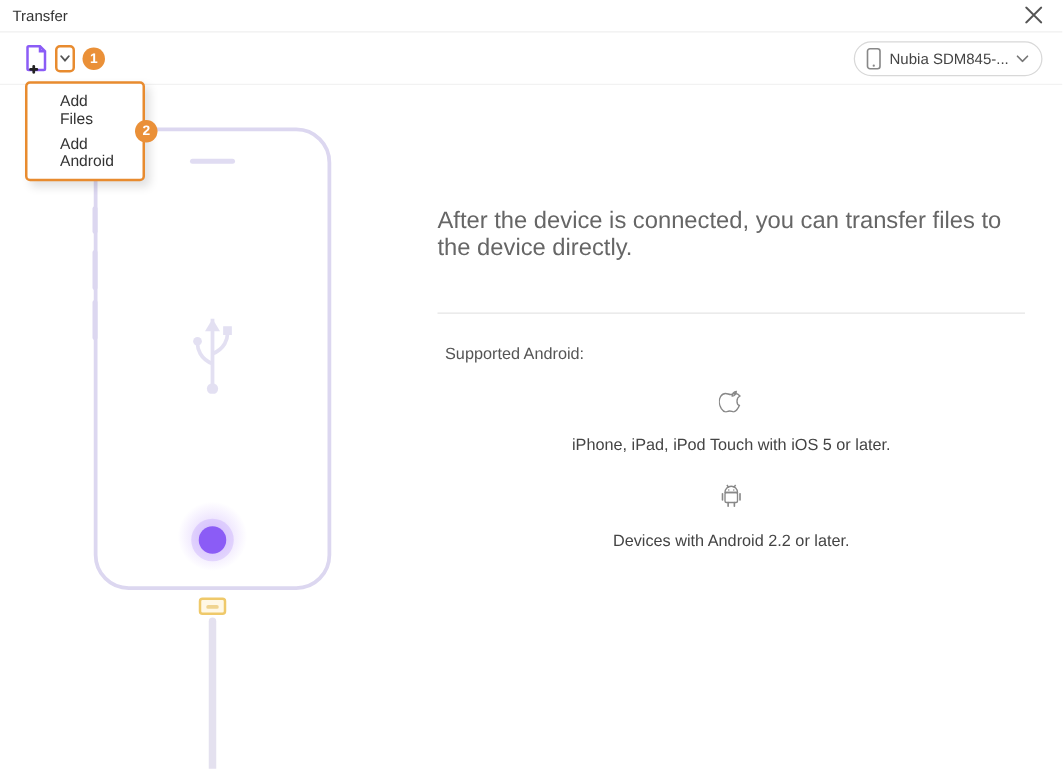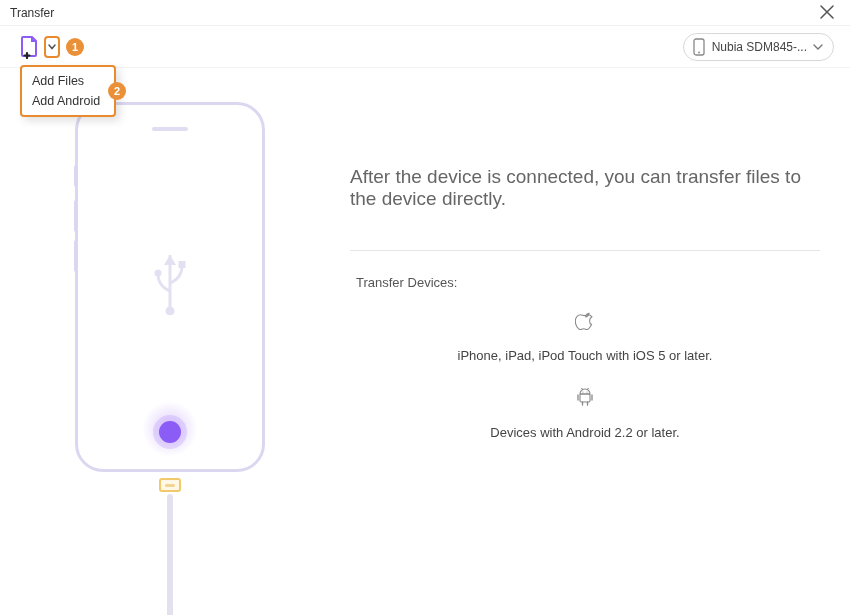--- a/index.html
+++ b/index.html
@@ -89,21 +89,21 @@
     border-radius: 4px;
     background: #fff;
     box-shadow: 4px 4px 8px rgba(0,0,0,0.12);
     padding: 4px 0;
     width: 96px;
     z-index: 10;
   }
   .dropdown-item {
     font-size: 12.5px;
     color: #333;
-    padding: 3px 10px;
+    padding: 3px 26px;
     cursor: pointer;
   }
   .dropdown .badge-2 {
     position: absolute;
     right: -12px;
     top: 50%;
     transform: translateY(-50%);
   }
   .device-select {
     display: flex;
@@ -328,21 +328,21 @@
       <div class="connector">
           <div class="connector-inner"></div>
         </div>
       <div class="cable"></div>
     </div>
   </div>
 
   <div class="info-col">
     <div class="connect-sub">After the device is connected, you can transfer files to the device directly.</div>
     <div class="divider"></div>
-    <div class="supported-title">Transfer Devices:</div>
+    <div class="supported-title">Supported Android:</div>
 
     <div class="dev-row">
       <span class="dev-icon">
         <svg width="20" height="22" viewBox="0 0 20 22">
           <path d="M14 5.2c-.8.05-1.8.55-2.4 1.2-.55.6-1 1.55-.85 2.45.9.07 1.85-.5 2.4-1.15.55-.65.95-1.6.85-2.5zM16.5 16.4c-.45 1-.65 1.45-1.25 2.35-.8 1.25-1.95 2.8-3.35 2.8-1.25.02-1.55-.8-3.25-.8-1.7 0-2.05.8-3.3.82-1.4.02-2.45-1.35-3.3-2.6C.4 16.15-.3 11.9 1.55 9.05c.9-1.4 2.35-2.3 3.9-2.3 1.55 0 2.55.85 3.85.85 1.25 0 2-.85 3.85-.85 1.35 0 2.8.75 3.8 2.05-3.35 1.85-2.8 6.6-.45 7.6z" fill="none" stroke="#888" stroke-width="1.1"></path>
         </svg>
       </span>
       <span class="dev-text">iPhone, iPad, iPod Touch with iOS 5 or later.</span>
     </div>
 

